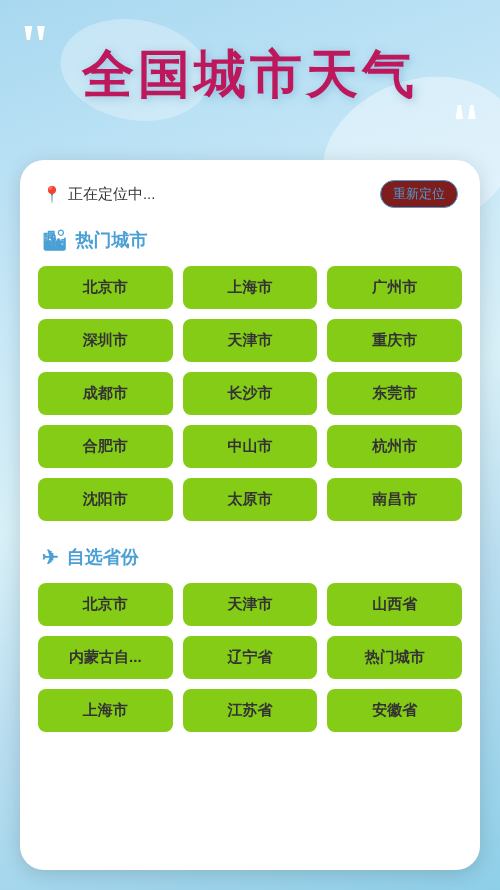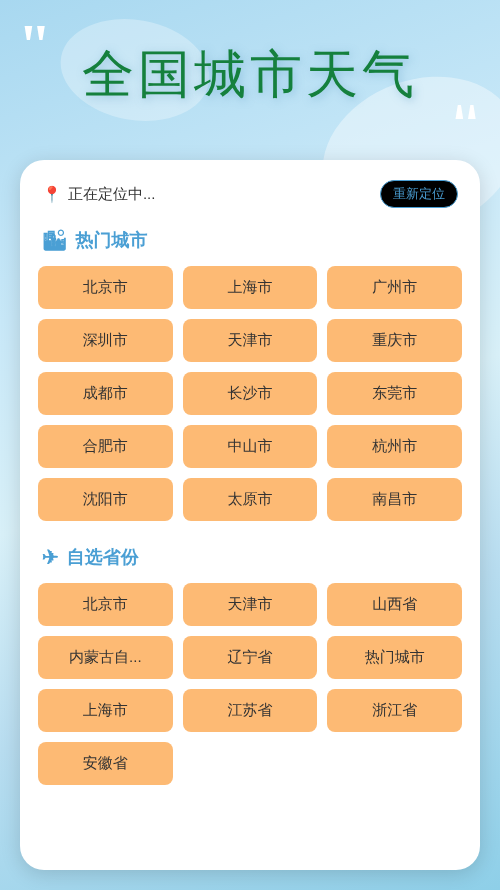--- a/index.html
+++ b/index.html
@@ -73,22 +73,22 @@
       font-size: 60px;
       color: white;
       font-weight: bold;
       line-height: 1;
       font-family: Georgia, serif;
       transform: rotate(180deg);
     }
 
     .main-title {
       font-size: 52px;
-      font-weight: 400;
-      color: #15803d;
+      font-weight: 700;
+      color: #be185d;
       text-align: center;
       text-shadow: 2px 2px 8px rgba(100,160,200,0.5);
       letter-spacing: 4px;
       padding: 10px 40px;
       position: relative;
       z-index: 2;
     }
 
     .card {
       position: absolute;
@@ -124,21 +124,21 @@
     }
 
     .location-icon {
       color: #555;
       font-size: 16px;
     }
 
     .relocate-btn {
       border: 1px solid #4a9fd4;
       color: #4a9fd4;
-      background: #000000;
+      background: #7f1d1d;
       padding: 4px 12px;
       border-radius: 20px;
       font-size: 13px;
       cursor: pointer;
     }
 
     .section-title {
       display: flex;
       align-items: center;
       gap: 8px;
@@ -154,28 +154,29 @@
     }
 
     .city-grid {
       display: grid;
       grid-template-columns: repeat(3, 1fr);
       gap: 10px;
       margin-bottom: 24px;
     }
 
     .city-btn {
-      background: #fdba74;
+      background: #84cc16;
       border: none;
       border-radius: 8px;
       padding: 12px 8px;
       font-size: 15px;
       color: #333;
       cursor: pointer;
       text-align: center;
+      font-weight: bold;
     }
   </style>
 </head>
 <body>
 
 <div class="bg-decoration">
   <div class="bg-cloud-1"></div>
   <div class="bg-cloud-2"></div>
 </div>
 
@@ -225,17 +226,16 @@
 
   <div class="city-grid">
   <button class="city-btn">北京市</button>
       <button class="city-btn">天津市</button>
       <button class="city-btn">山西省</button>
       <button class="city-btn">内蒙古自...</button>
       <button class="city-btn">辽宁省</button>
       <button class="city-btn">热门城市</button>
       <button class="city-btn">上海市</button>
       <button class="city-btn">江苏省</button>
-      <button class="city-btn">浙江省</button>
       <button class="city-btn">安徽省</button>
     </div>
 
 </div>
 
 </body></html>

